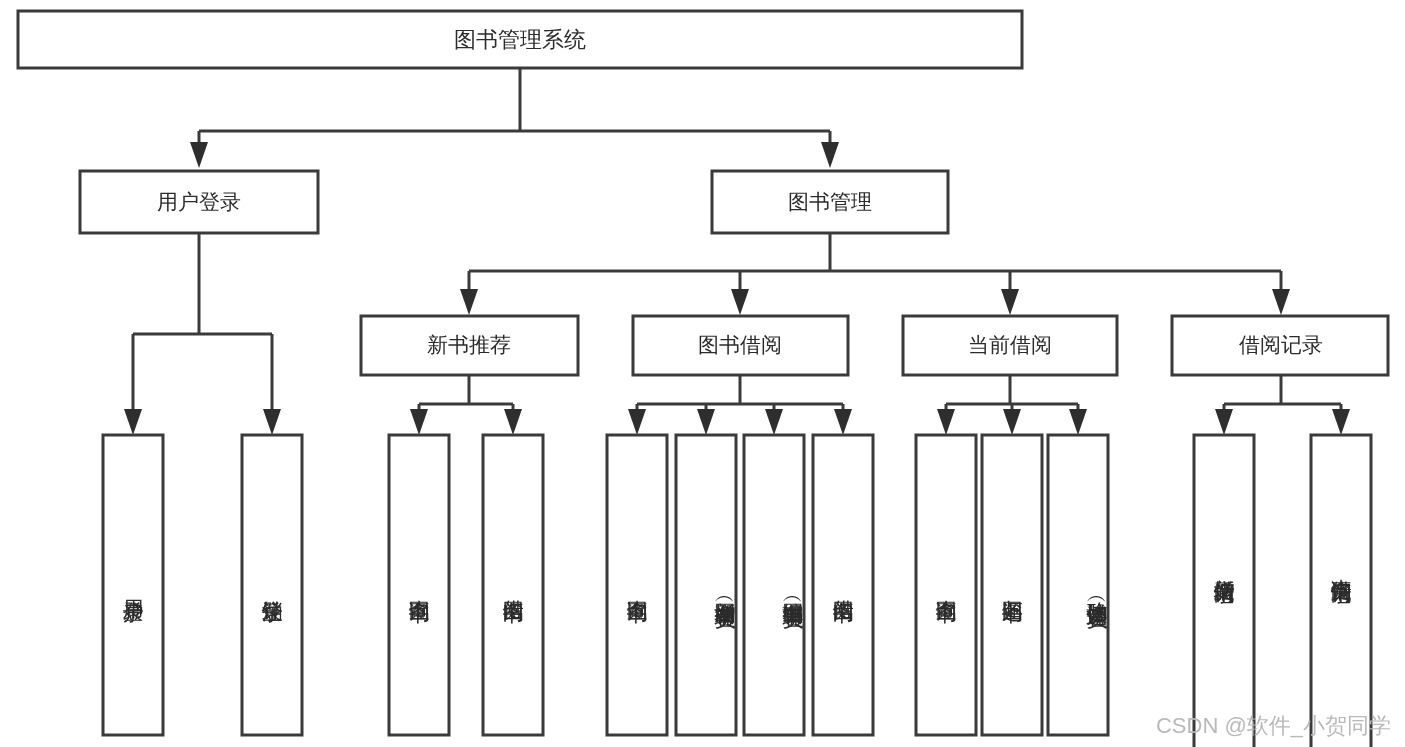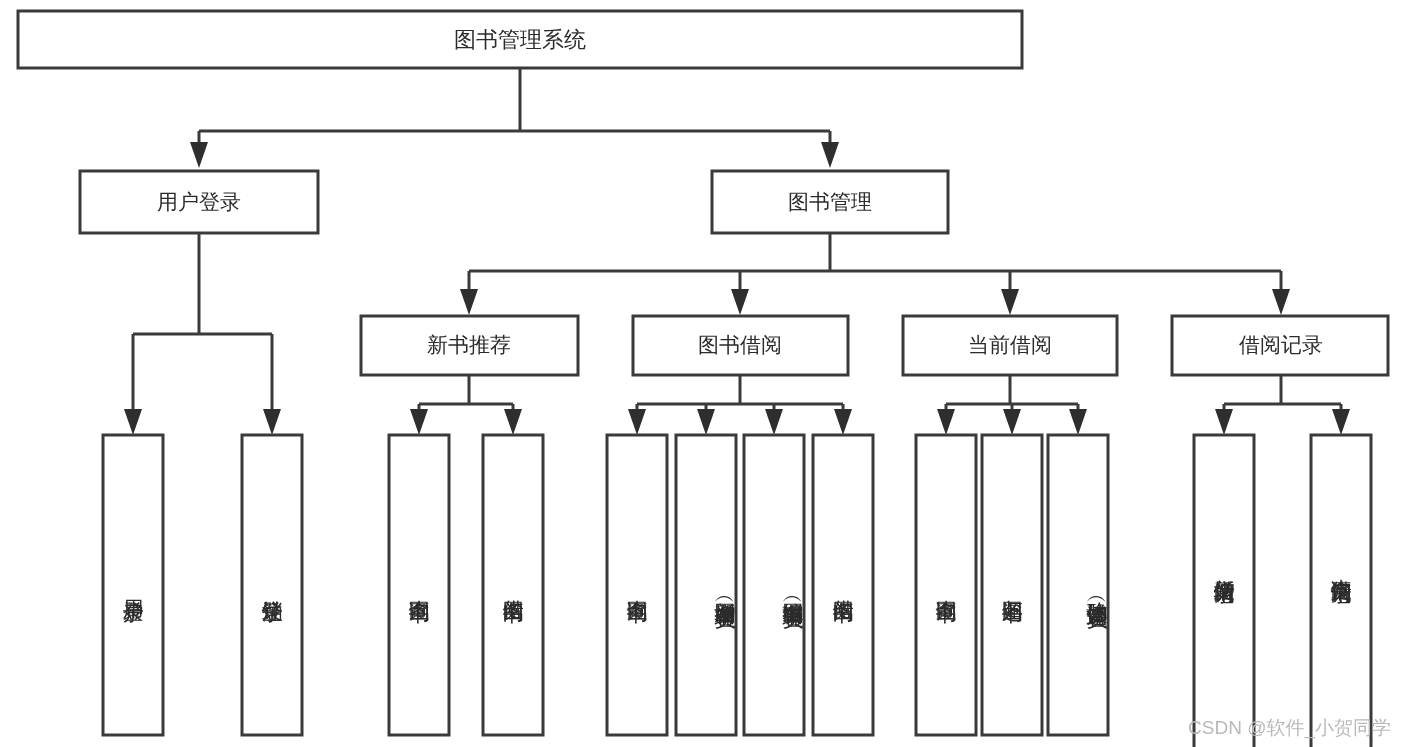--- a/index.html
+++ b/index.html
@@ -67,21 +67,21 @@
     pointer-events: none;
   }
   .vlabel.center {
     align-items: center;
   }
   .watermark {
     position: absolute;
     right: 14px;
     bottom: 6px;
     font-family: "Liberation Sans", "DejaVu Sans", sans-serif;
-    font-size: 19px;
+    font-size: 22px;
     color: #b9b9b9;
     white-space: nowrap;
     pointer-events: none;
   }
 </style>
 </head>
 <body>
 
 <div id="diagram-root">
 

